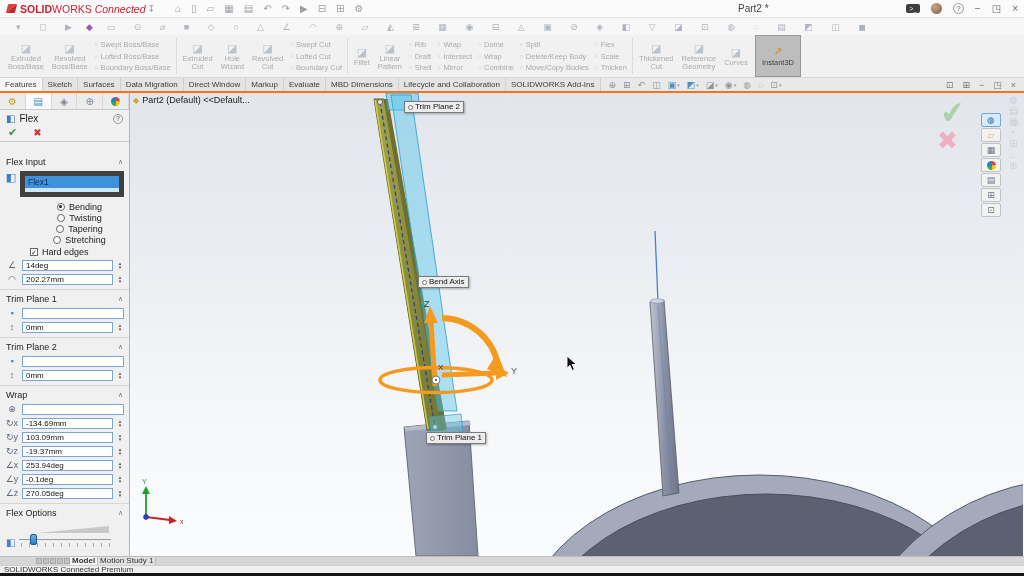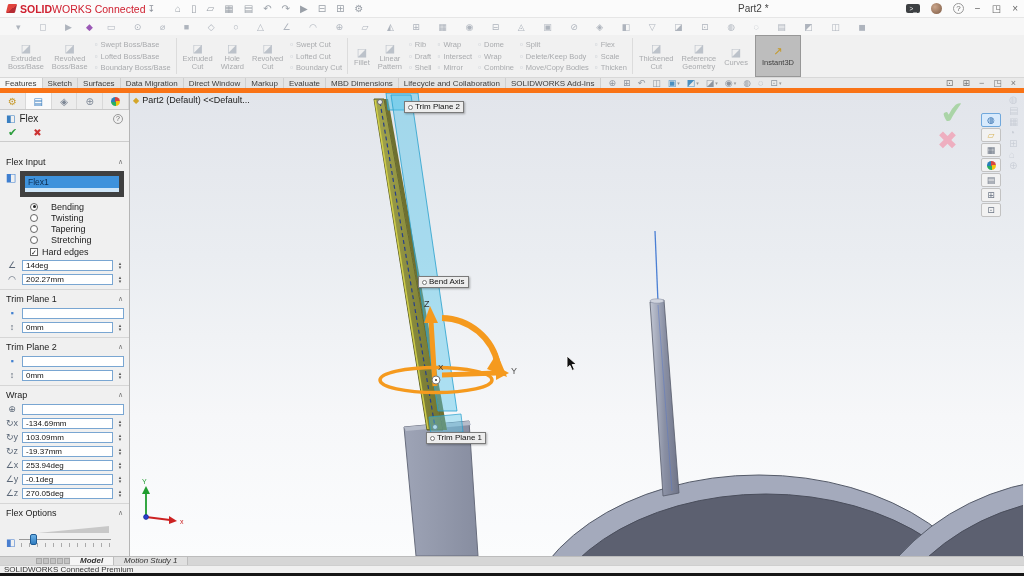--- a/index.html
+++ b/index.html
@@ -5,21 +5,21 @@
   *{box-sizing:border-box;margin:0;padding:0;}
   html,body{width:1024px;height:576px;overflow:hidden;}
   body{font-family:"Liberation Sans","DejaVu Sans",sans-serif;background:#fff;}
   .screen{position:relative;width:1024px;height:576px;background:#fff;overflow:hidden;}
 
   
   .titlebar{height:18px;display:flex;align-items:center;background:#fbfbfb;border-bottom:1px solid #e6e6e6;font-size:10.5px;position:relative;}
   .dslogo{display:inline-block;width:9px;height:9px;background:linear-gradient(135deg,#e0433c 55%,#b52b33 55%);transform:skewX(-14deg);border-radius:1px;margin:0 4px 0 7px;}
   .logo{color:#cf2030;font-size:10.5px;white-space:nowrap;}
   .logo b{font-weight:700;}
-  .logo .it{margin-top:18px;}
+  .logo .it{font-style:italic;margin-top:18px;}
   .menus{display:flex;margin-left:24px;color:#333;}
   .menus span{padding:0 9px;cursor:default;}
   .pin{color:#8a8f98;font-size:9px;margin-left:2px;}
   .quick{display:flex;gap:10px;margin-left:20px;color:#9aa0a8;font-size:10px;align-items:center;}
   .doc-title{position:absolute;left:738px;color:#444;font-size:10px;}
   .tb-right{position:absolute;right:6px;display:flex;gap:11px;align-items:center;color:#666;font-size:10px;}
   .term{background:#3d4043;color:#eee;font-size:6.5px;padding:1px 3px;border-radius:2px;letter-spacing:0;}
   .avatar{width:11px;height:11px;border-radius:50%;background:radial-gradient(circle at 35% 35%,#caa58b,#7d5a43);}
   .helpc{width:11px;height:11px;border-radius:50%;border:1px solid #999;font-size:8px;display:flex;align-items:center;justify-content:center;color:#666;}
 
@@ -31,21 +31,21 @@
   .bb{display:flex;flex-direction:column;align-items:center;justify-content:center;padding:0 4px;text-align:center;line-height:8px;white-space:pre-line;cursor:default;}
   .bicon{font-size:11px;color:#bcc2ca;line-height:12px;margin-bottom:1px;}
   .stackcol{display:flex;flex-direction:column;justify-content:space-evenly;padding:2px 3px;}
   .si{display:flex;align-items:center;gap:3px;line-height:9px;white-space:nowrap;}
   .si::before{content:"▫";font-size:8px;color:#c2c7ce;}
   .vdiv{width:1px;background:#dcdcdc;margin:3px 2px;}
   .i3d{display:flex;flex-direction:column;align-items:center;justify-content:center;background:#bdbdbd;border:1px solid #979797;color:#3e3e3e;padding:0 6px;margin-left:3px;line-height:9px;}
   .i3d .bicon{color:#c59a2a;}
 
   
-  .tabstrip{height:15px;background:#e9e9e9;display:flex;align-items:stretch;font-size:8px;color:#3c3c3c;border-bottom:5px solid #f97316;overflow:hidden;}
+  .tabstrip{height:15px;background:#e9e9e9;display:flex;align-items:stretch;font-size:8px;color:#3c3c3c;border-bottom:2px solid #f97316;overflow:hidden;}
   .tab{display:flex;align-items:center;padding:0 5px;border-right:1px solid #cfcfcf;background:#e4e4e4;white-space:nowrap;cursor:default;}
   .tab.active{background:#f6f6f6;}
   .hud{display:flex;align-items:center;gap:7px;margin-left:8px;color:#8d949e;font-size:9px;}
   .hud .blue{color:#4a8fc0;}
   .hud .dd::after{content:"▾";font-size:5px;color:#999;margin-left:1px;vertical-align:1px;}
   .wctl{margin-left:auto;display:flex;align-items:center;gap:9px;padding-right:8px;color:#777;font-size:9px;}
 
   
   .main{display:flex;height:463px;}
 
@@ -64,21 +64,21 @@
   .cxr{color:#cc3333;font-size:10px;line-height:11px;}
   .sec{display:flex;align-items:center;padding:4px 6px 2px;color:#222;border-top:1px solid #d6d6d6;margin-top:3px;}
   .sec.first{border-top:none;margin-top:11px;}
   .chev{margin-left:auto;color:#777;font-size:7px;}
   .chev::before{content:"∧";}
   .selrow{display:flex;gap:3px;padding:2px 5px;}
   .selicon{color:#3f7fd0;font-size:11px;width:12px;text-align:center;}
   .selbox{flex:1;height:26px;background:#cfe6f8;border:5px solid #404040;}
   .selbox .row1{height:12px;background:#3e92dc;color:#0c2c50;padding:0 3px;line-height:12px;font-size:8.5px;}
   .radios{padding:3px 0 1px 30px;display:flex;flex-direction:column;gap:2px;}
-  .radio{display:flex;align-items:center;gap:13px;height:9px;}
+  .radio{display:flex;align-items:center;gap:4px;height:9px;justify-content:center;}
   .rc{width:8px;height:8px;border:1px solid #666;border-radius:50%;background:#fff;position:relative;flex:none;}
   .radio.sel .rc::after{content:"";position:absolute;inset:1.5px;background:#222;border-radius:50%;}
   .chkrow{display:flex;align-items:center;gap:4px;padding:3px 0 2px 30px;height:13px;}
   .cb{width:8px;height:8px;border:1px solid #666;background:#fff;font-size:7px;line-height:7px;color:#222;text-align:center;flex:none;}
   .cb::after{content:"✓";display:block;}
   .fld{display:flex;align-items:center;gap:3px;padding:1.5px 5px;}
   .ficon{width:14px;text-align:center;color:#5a6676;font-size:9px;white-space:nowrap;flex:none;}
   .ficon.blue{color:#3f7fd0;}
   .fbox{flex:1;height:11px;background:#fff;border:1px solid #79a6d2;line-height:10px;padding-left:3px;font-size:8px;color:#111;overflow:hidden;white-space:nowrap;}
   .spin{display:flex;flex-direction:column;width:8px;color:#555;font-size:5px;line-height:4.5px;align-items:center;flex:none;}
@@ -108,21 +108,21 @@
   .tp{width:20px;height:14px;background:#f2f2f2;border:1px solid #c2c2c2;border-radius:2px;display:flex;align-items:center;justify-content:center;font-size:9px;color:#6c7685;}
   .tp.active{background:#d8eafc;border-color:#70a8dc;color:#2565a8;}
   .tp .fold{color:#d8b45a;}
   .ghost{position:absolute;left:879px;top:1px;display:flex;flex-direction:column;gap:5px;font-size:10px;color:#8a93a3;opacity:.28;}
   .cursorwrap{position:absolute;left:436px;top:262px;}
 
   
   .bottomtabs{height:9px;background:#d6d6d6;display:flex;align-items:stretch;font-size:8px;color:#333;border-top:1px solid #bcbcbc;overflow:hidden;}
   .btnav{display:flex;gap:1px;margin-left:36px;align-items:center;}
   .btnav i{width:6px;height:6px;background:#c2c2c2;border:1px solid #a8a8a8;display:block;}
-  .btab{display:flex;align-items:center;padding:0 10px;background:#e0e0e0;border-right:1px solid #bdbdbd;line-height:8px;white-space:nowrap;font-style:italic;}
+  .btab{display:flex;align-items:center;padding:0 2px;background:#e0e0e0;border-right:1px solid #bdbdbd;line-height:8px;white-space:nowrap;}
   .btab.active{background:#f5f5f5;font-weight:bold;}
   .statusbar{height:8px;background:#f0f0f0;font-size:8px;line-height:7px;color:#333;padding-left:4px;border-top:1px solid #cfcfcf;overflow:hidden;}
   .black{height:3px;background:#161616;}
 </style>
 </head>
 <body>
 
 <div class="screen">
 
   <div class="titlebar">

